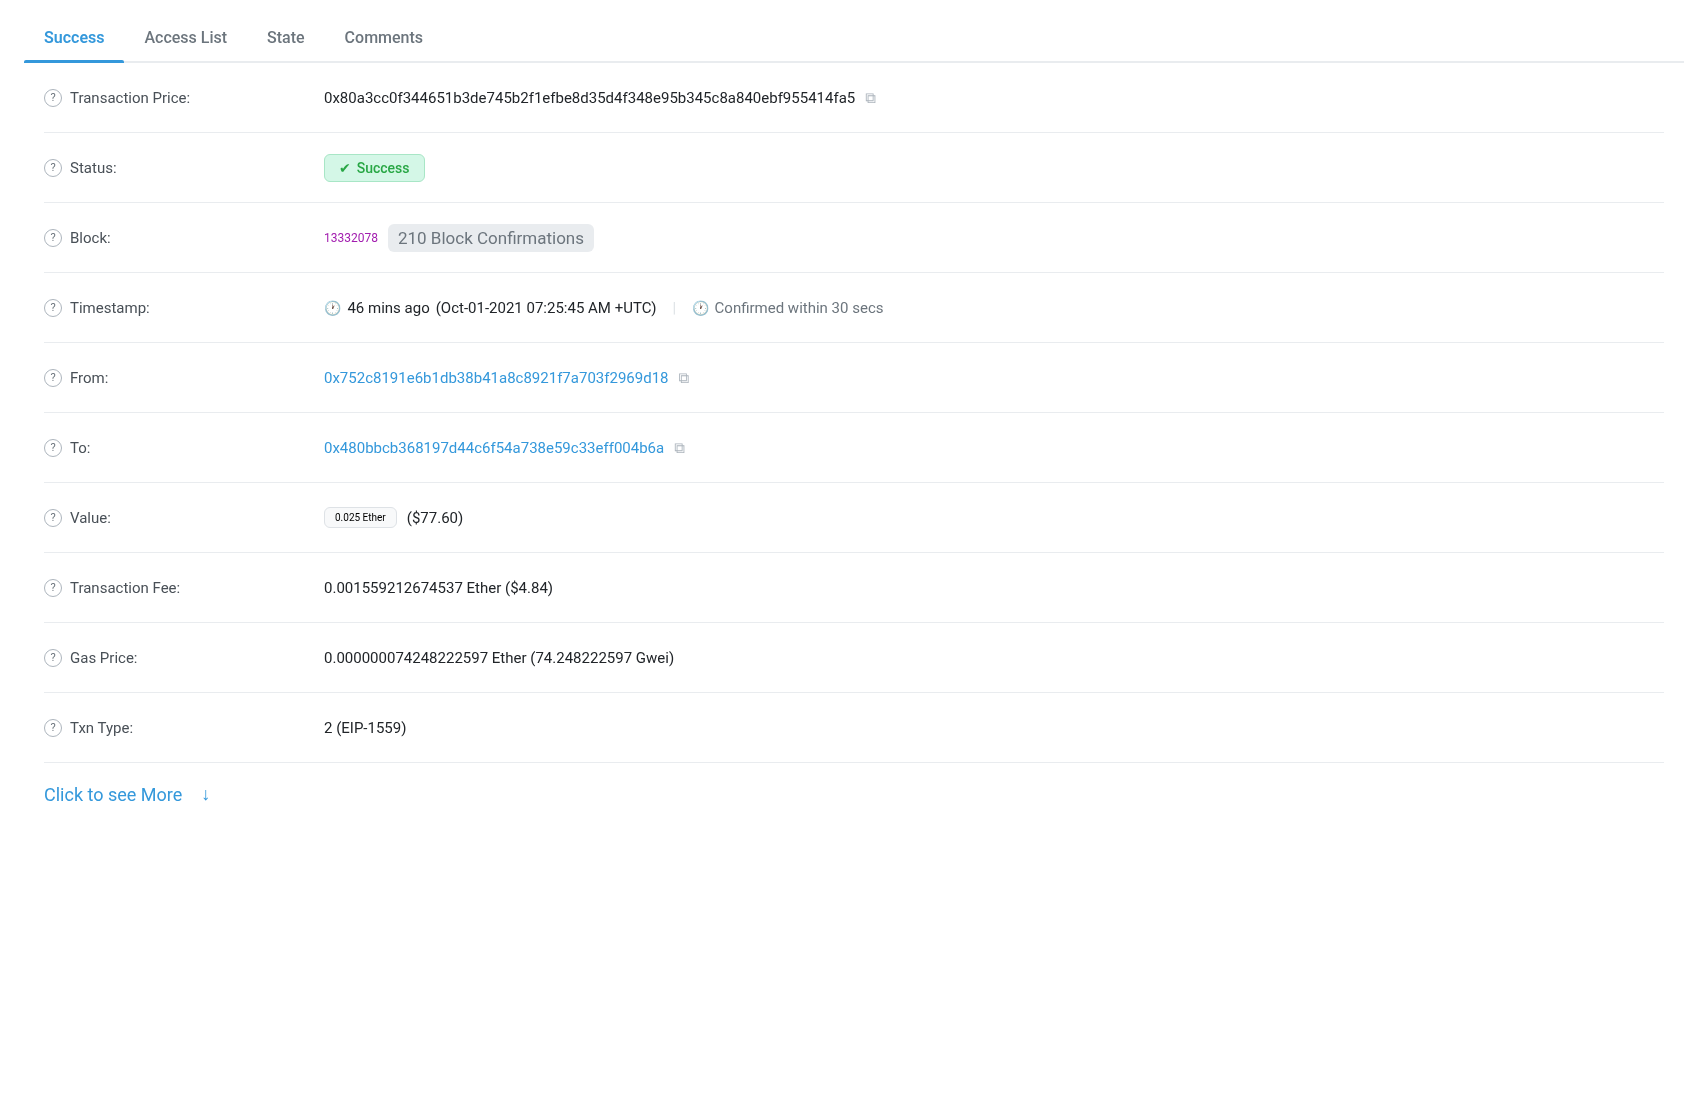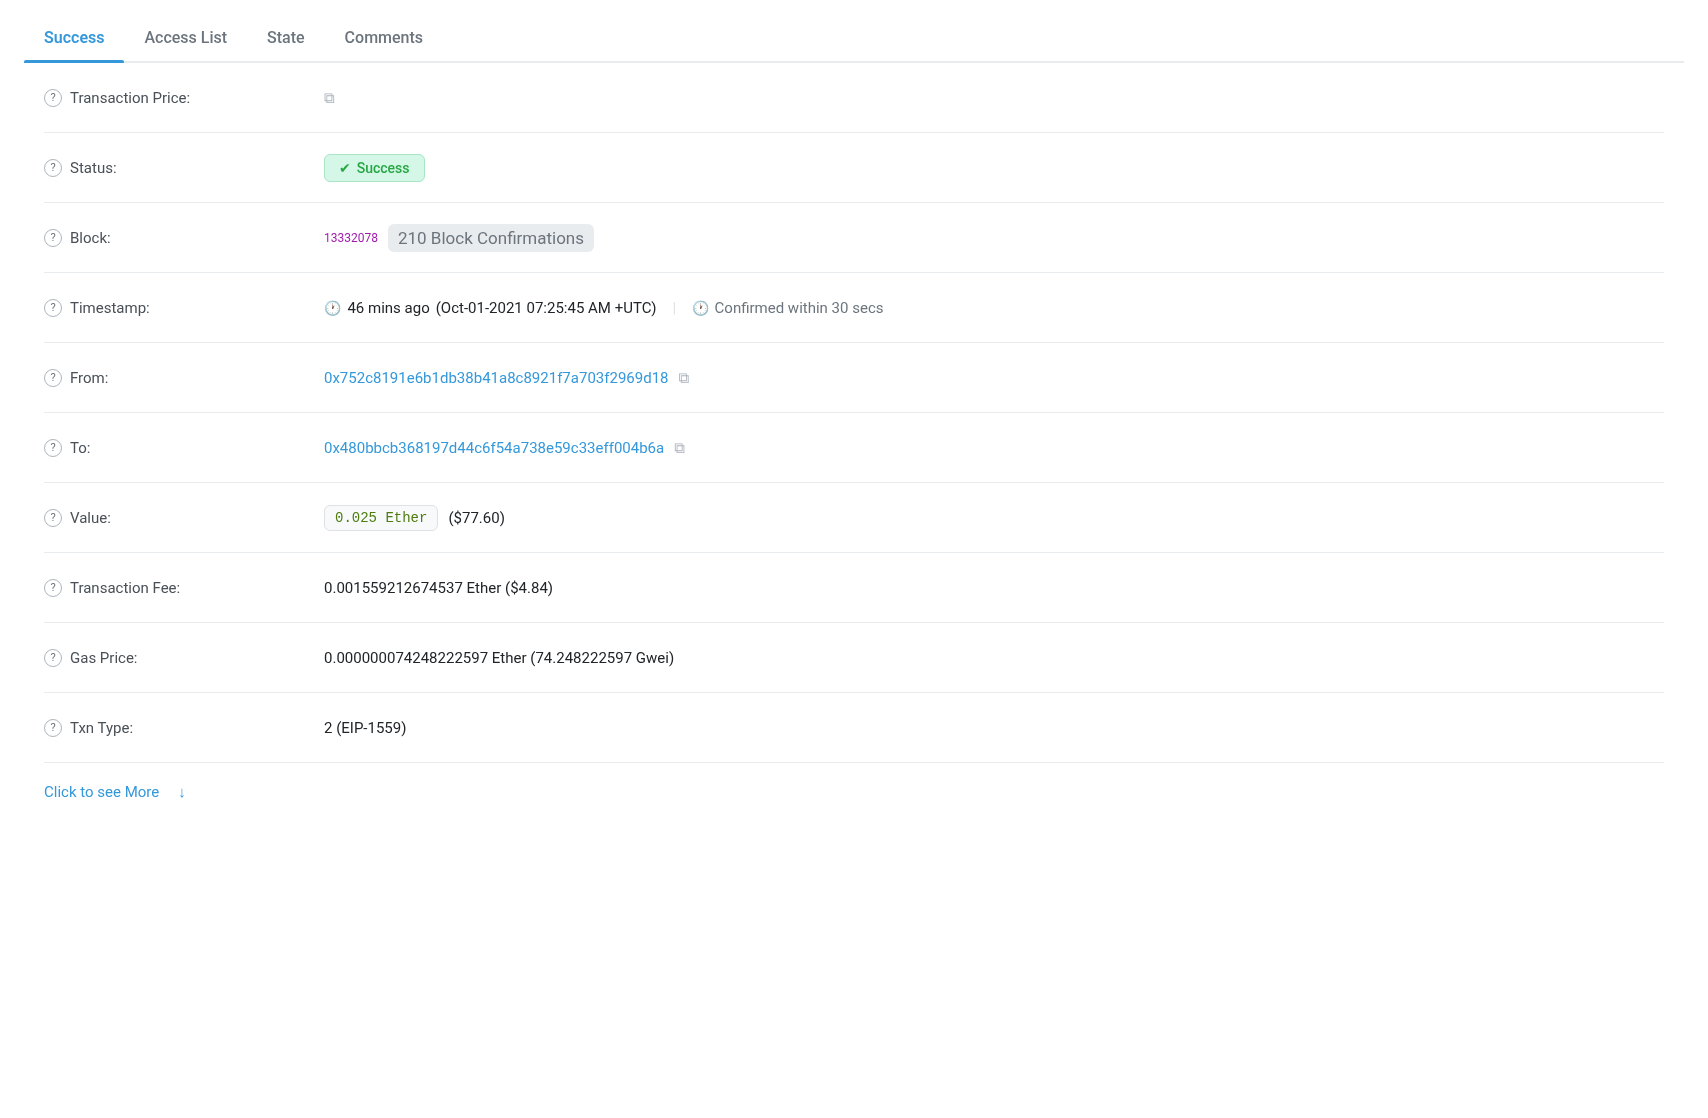--- a/index.html
+++ b/index.html
@@ -126,23 +126,22 @@
       cursor: pointer;
       color: #adb5bd;
       font-size: 15px;
     }
     
     .value-badge {
       background: #f8f9fa;
       border: 1px solid #dee2e6;
       border-radius: 6px;
       padding: 4px 10px;
-      font-size: 14px;
-      color: #4d7c0f;
-      font-family: Liberation Mono, monospace;
+      font-size: 10px;
+      color: #000000;
     }
     
     .timestamp-text {
       color: #212529;
       font-size: 15px;
       display: flex;
       align-items: center;
       gap: 6px;
     }
     .divider-pipe {
@@ -165,21 +164,21 @@
     .txn-type-bold {
       font-weight: 400;
     }
     
     .click-more {
       color: #3498db;
       cursor: pointer;
       display: flex;
       align-items: flex-end;
       gap: 19px;
-      font-size: 15px;
+      font-size: 18px;
       padding: 20px 0 16px 0;
       text-decoration: none;
     }
     .hash-value {
       font-size: 15px;
       color: #212529;
       word-break: break-all;
     }
     .main-content {
       padding: 0 20px;
@@ -206,20 +205,21 @@
   </div>
 
   <div class="main-content">
 
     <div class="info-row">
       <div class="info-label">
         <span class="question-icon">?</span>
         <span>Transaction Price:</span>
       </div>
       <div class="info-value">
+        <span class="hash-value">0x80a3cc0f344651b3de745b2f1efbe8d35d4f348e95b345c8a840ebf955414fa5</span>
         <span class="copy-icon">⧉</span>
       </div>
     </div>
 
     <div class="info-row">
       <div class="info-label">
         <span class="question-icon">?</span>
         <span>Status:</span>
       </div>
       <div class="info-value">

